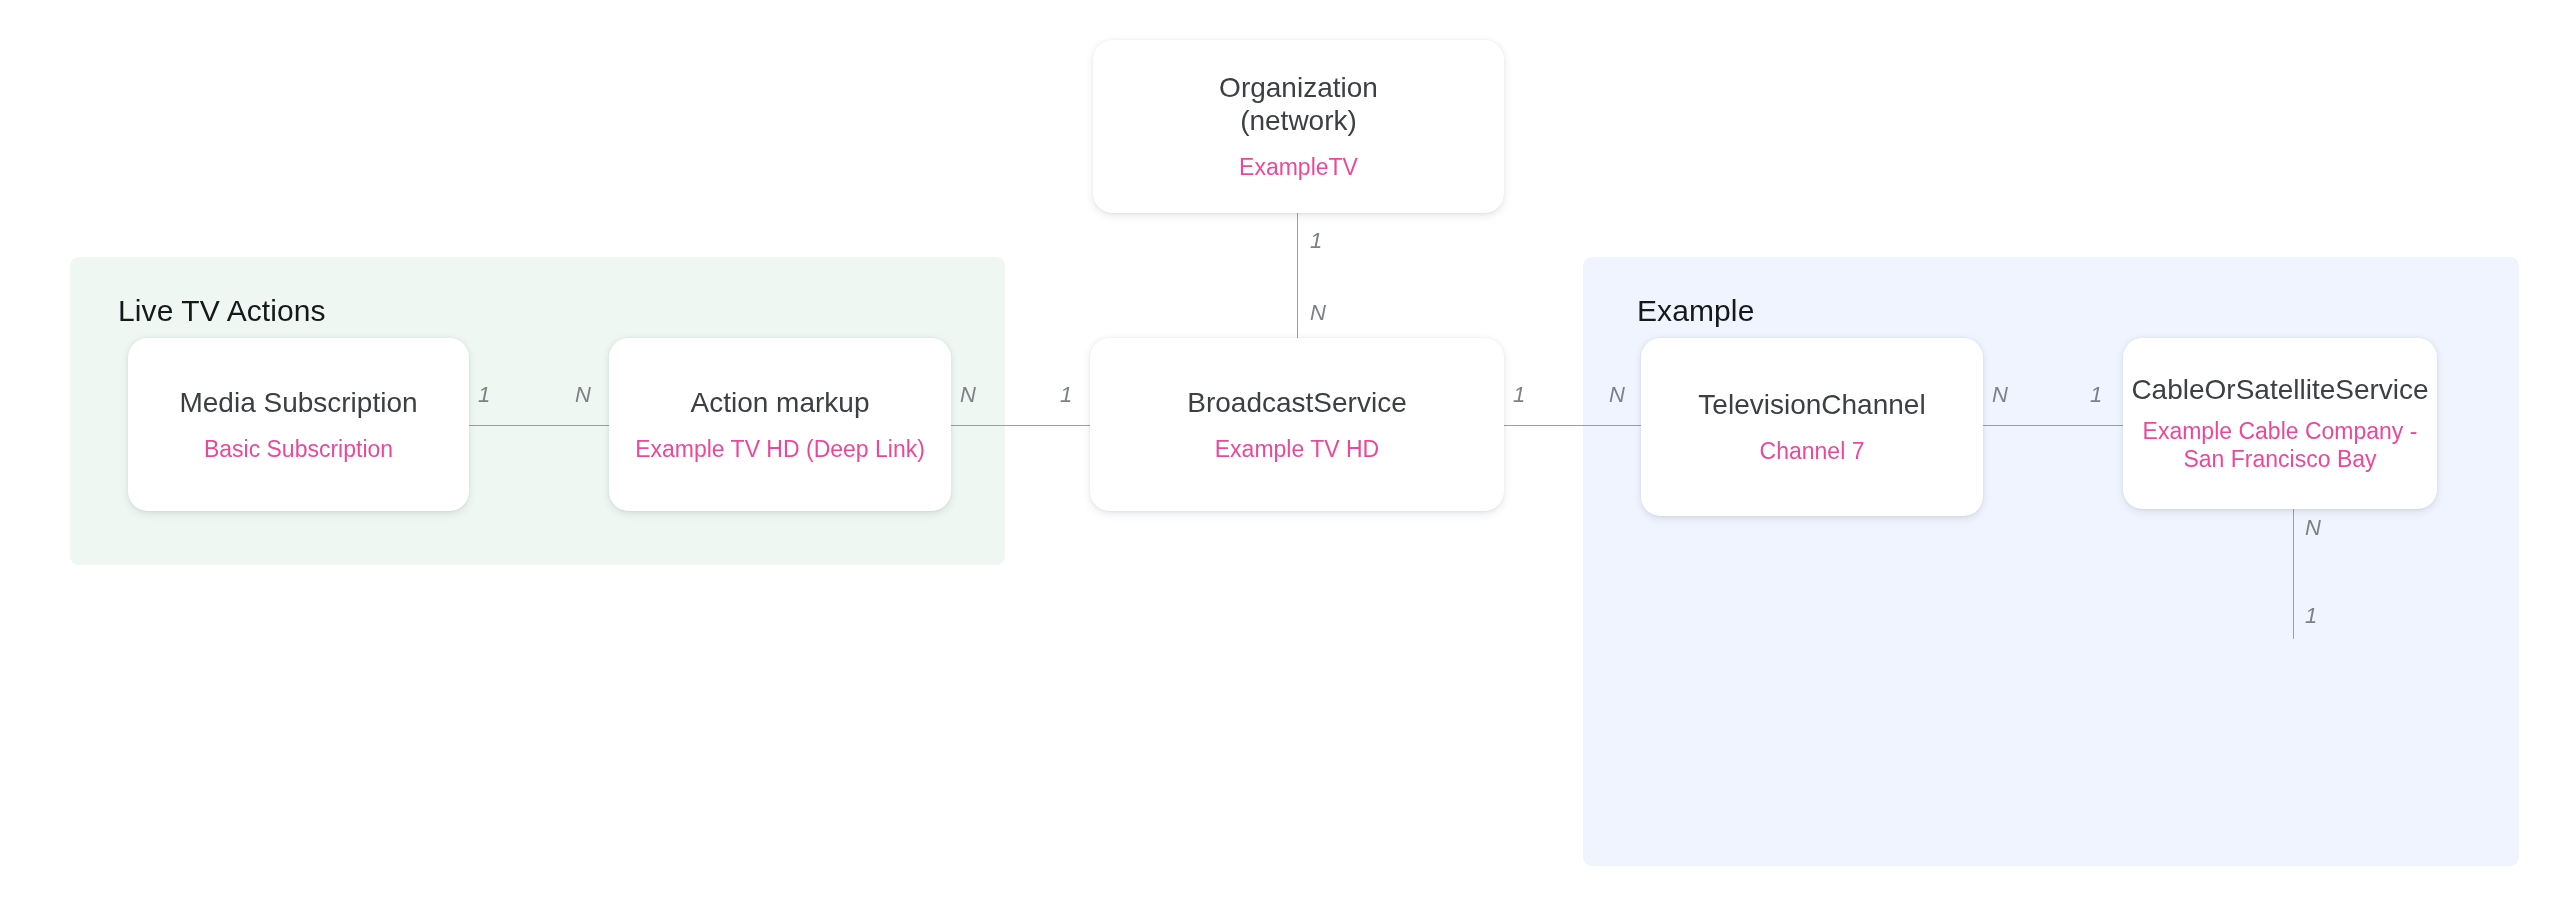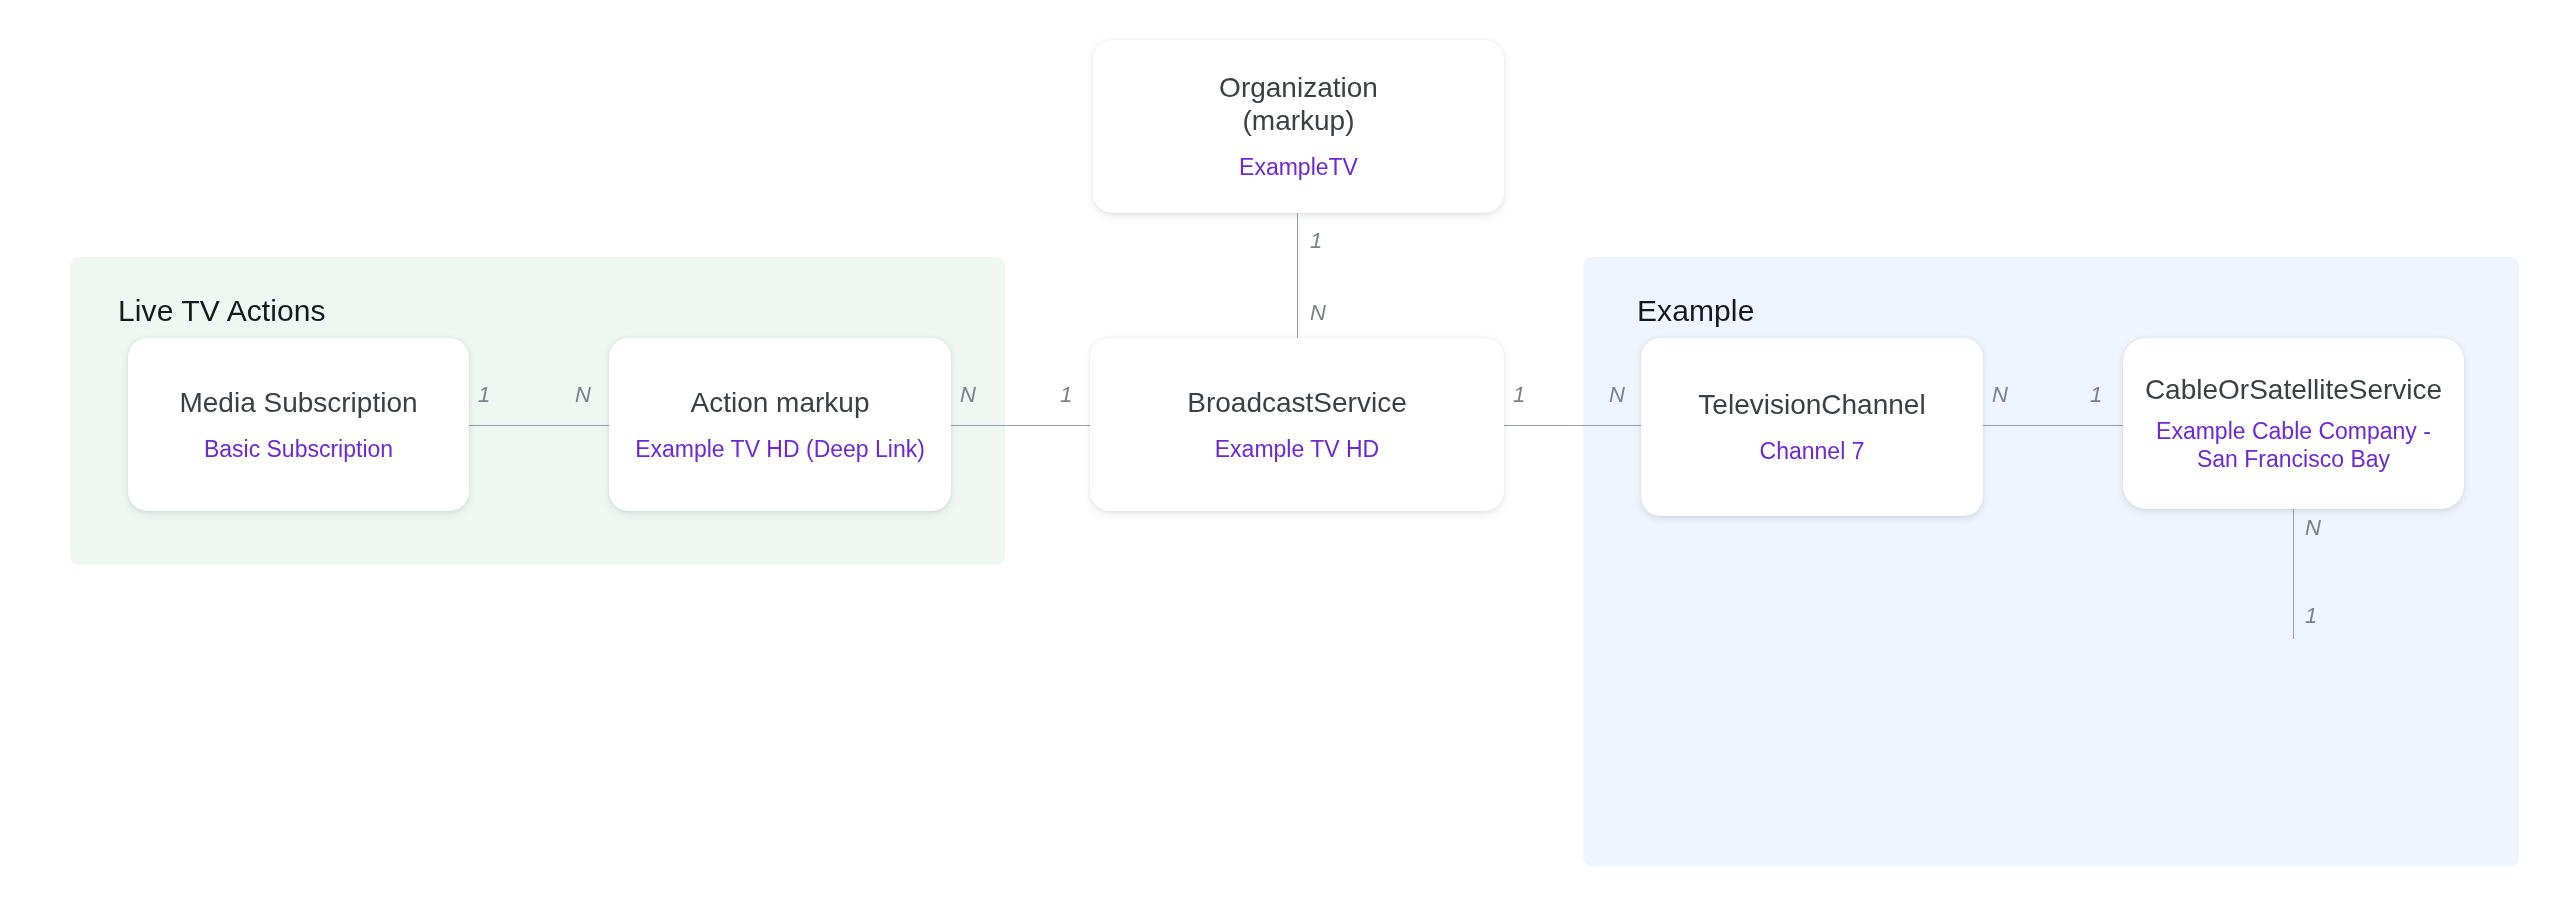--- a/index.html
+++ b/index.html
@@ -52,21 +52,21 @@
     font-weight: 400;
     color: #3c4043;
     line-height: 1.18;
     text-align: center;
     white-space: pre-line;
   }
   .card-sub {
     margin-top: 16px;
     font-size: 23px;
     font-weight: 400;
-    color: #6d28d9;
+    color: #ec4899;
     line-height: 1.25;
     text-align: center;
     white-space: pre-line;
   }
 
   
   .edge-h {
     position: absolute;
     height: 0;
     border-top: 1.8px solid #9aa0a6;
@@ -117,21 +117,21 @@
   <div class="edge-h" style="left:1982px; top:425px; width:143px;"></div>
   <div class="card-mult" style="left:1992px; top:382px;">N</div>
   <div class="card-mult" style="left:2090px; top:382px;">1</div>
 
   <div class="edge-v" style="left:2293px; top:506px; height:133px;"></div>
   <div class="card-mult" style="left:2305px; top:515px;">N</div>
   <div class="card-mult" style="left:2305px; top:603px;">1</div>
 
   <div class="card" style="left:1093px; top:40px; width:411px; height:173px;">
     <div class="card-title">Organization
-(markup)</div>
+(network)</div>
     <div class="card-sub">ExampleTV</div>
   </div>
 
   <div class="card" style="left:609px; top:338px; width:342px; height:173px;">
     <div class="card-title">Action markup</div>
     <div class="card-sub">Example TV HD (Deep Link)</div>
   </div>
 
   <div class="card" style="left:128px; top:338px; width:341px; height:173px;">
     <div class="card-title">Media Subscription</div>
@@ -141,21 +141,21 @@
   <div class="card" style="left:1090px; top:338px; width:414px; height:173px;">
     <div class="card-title">BroadcastService</div>
     <div class="card-sub">Example TV HD</div>
   </div>
 
   <div class="card" style="left:1641px; top:338px; width:342px; height:178px;">
     <div class="card-title">TelevisionChannel</div>
     <div class="card-sub">Channel 7</div>
   </div>
 
-  <div class="card" style="left:2123px; top:338px; width:341px; height:171px;border-radius:23px;">
+  <div class="card" style="left:2123px; top:338px; width:314px; height:171px;">
     <div class="card-title">CableOrSatelliteService</div>
     <div class="card-sub" style="margin-top:10.6px;">Example Cable Company -
 San Francisco Bay</div>
   </div>
 
 
 </div>
 
 
 </body></html>

